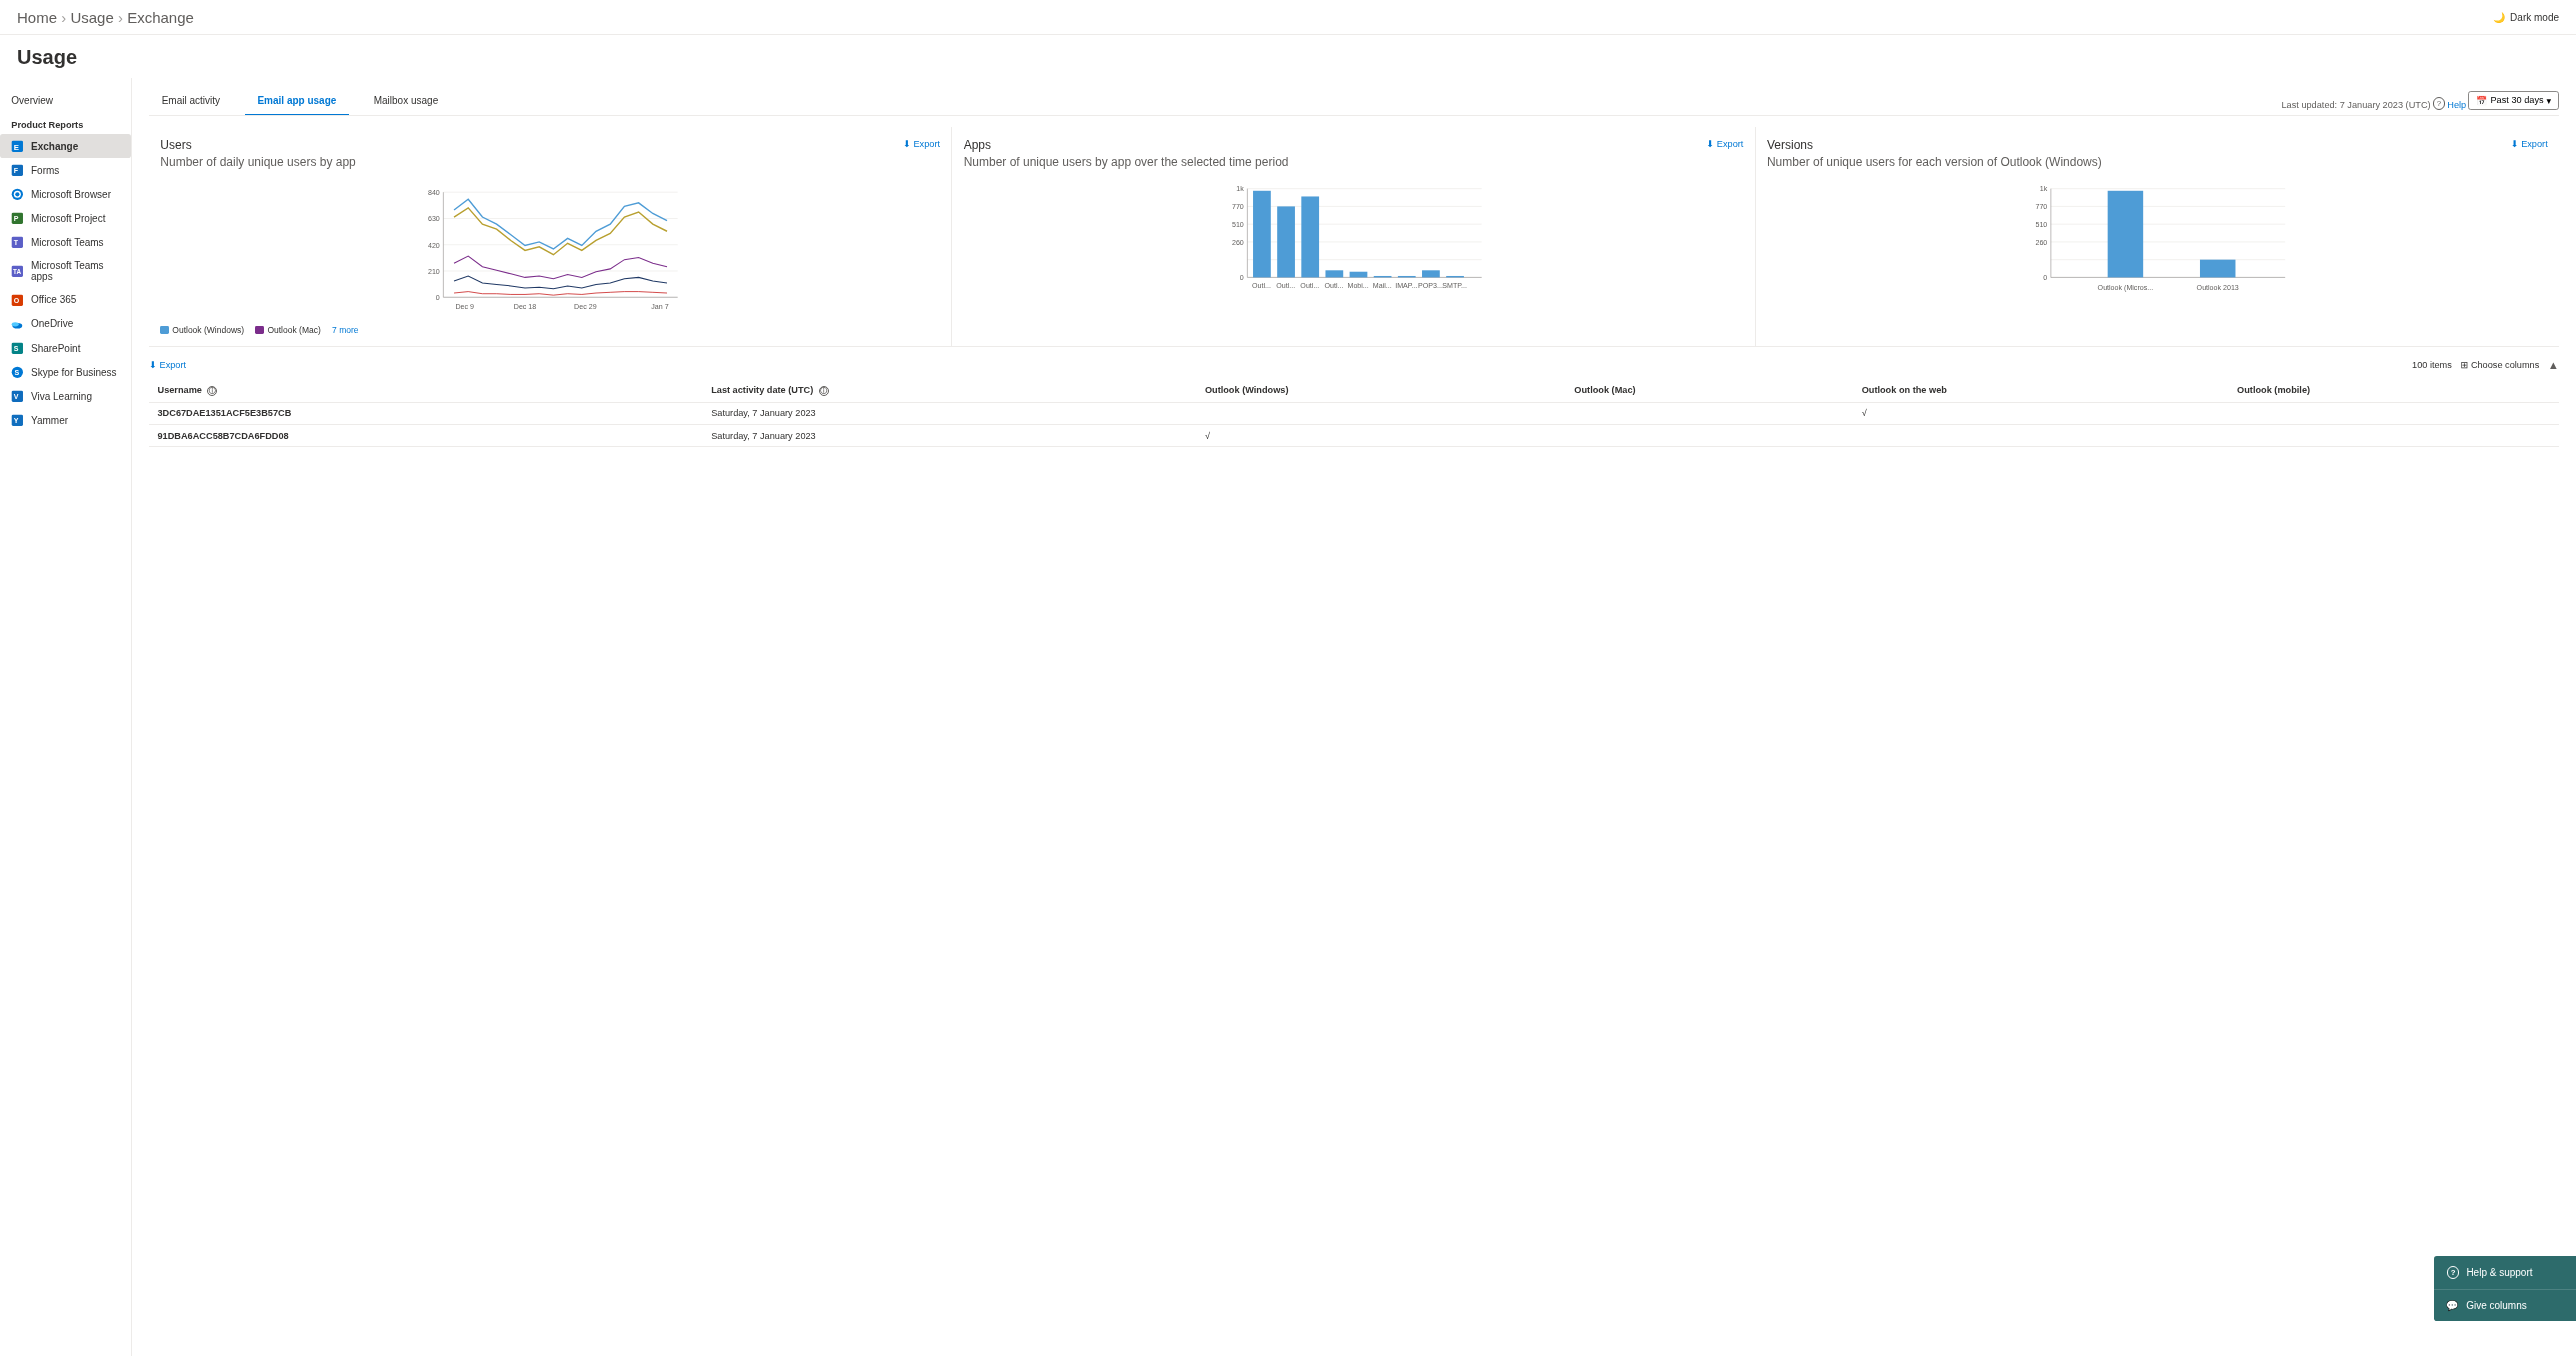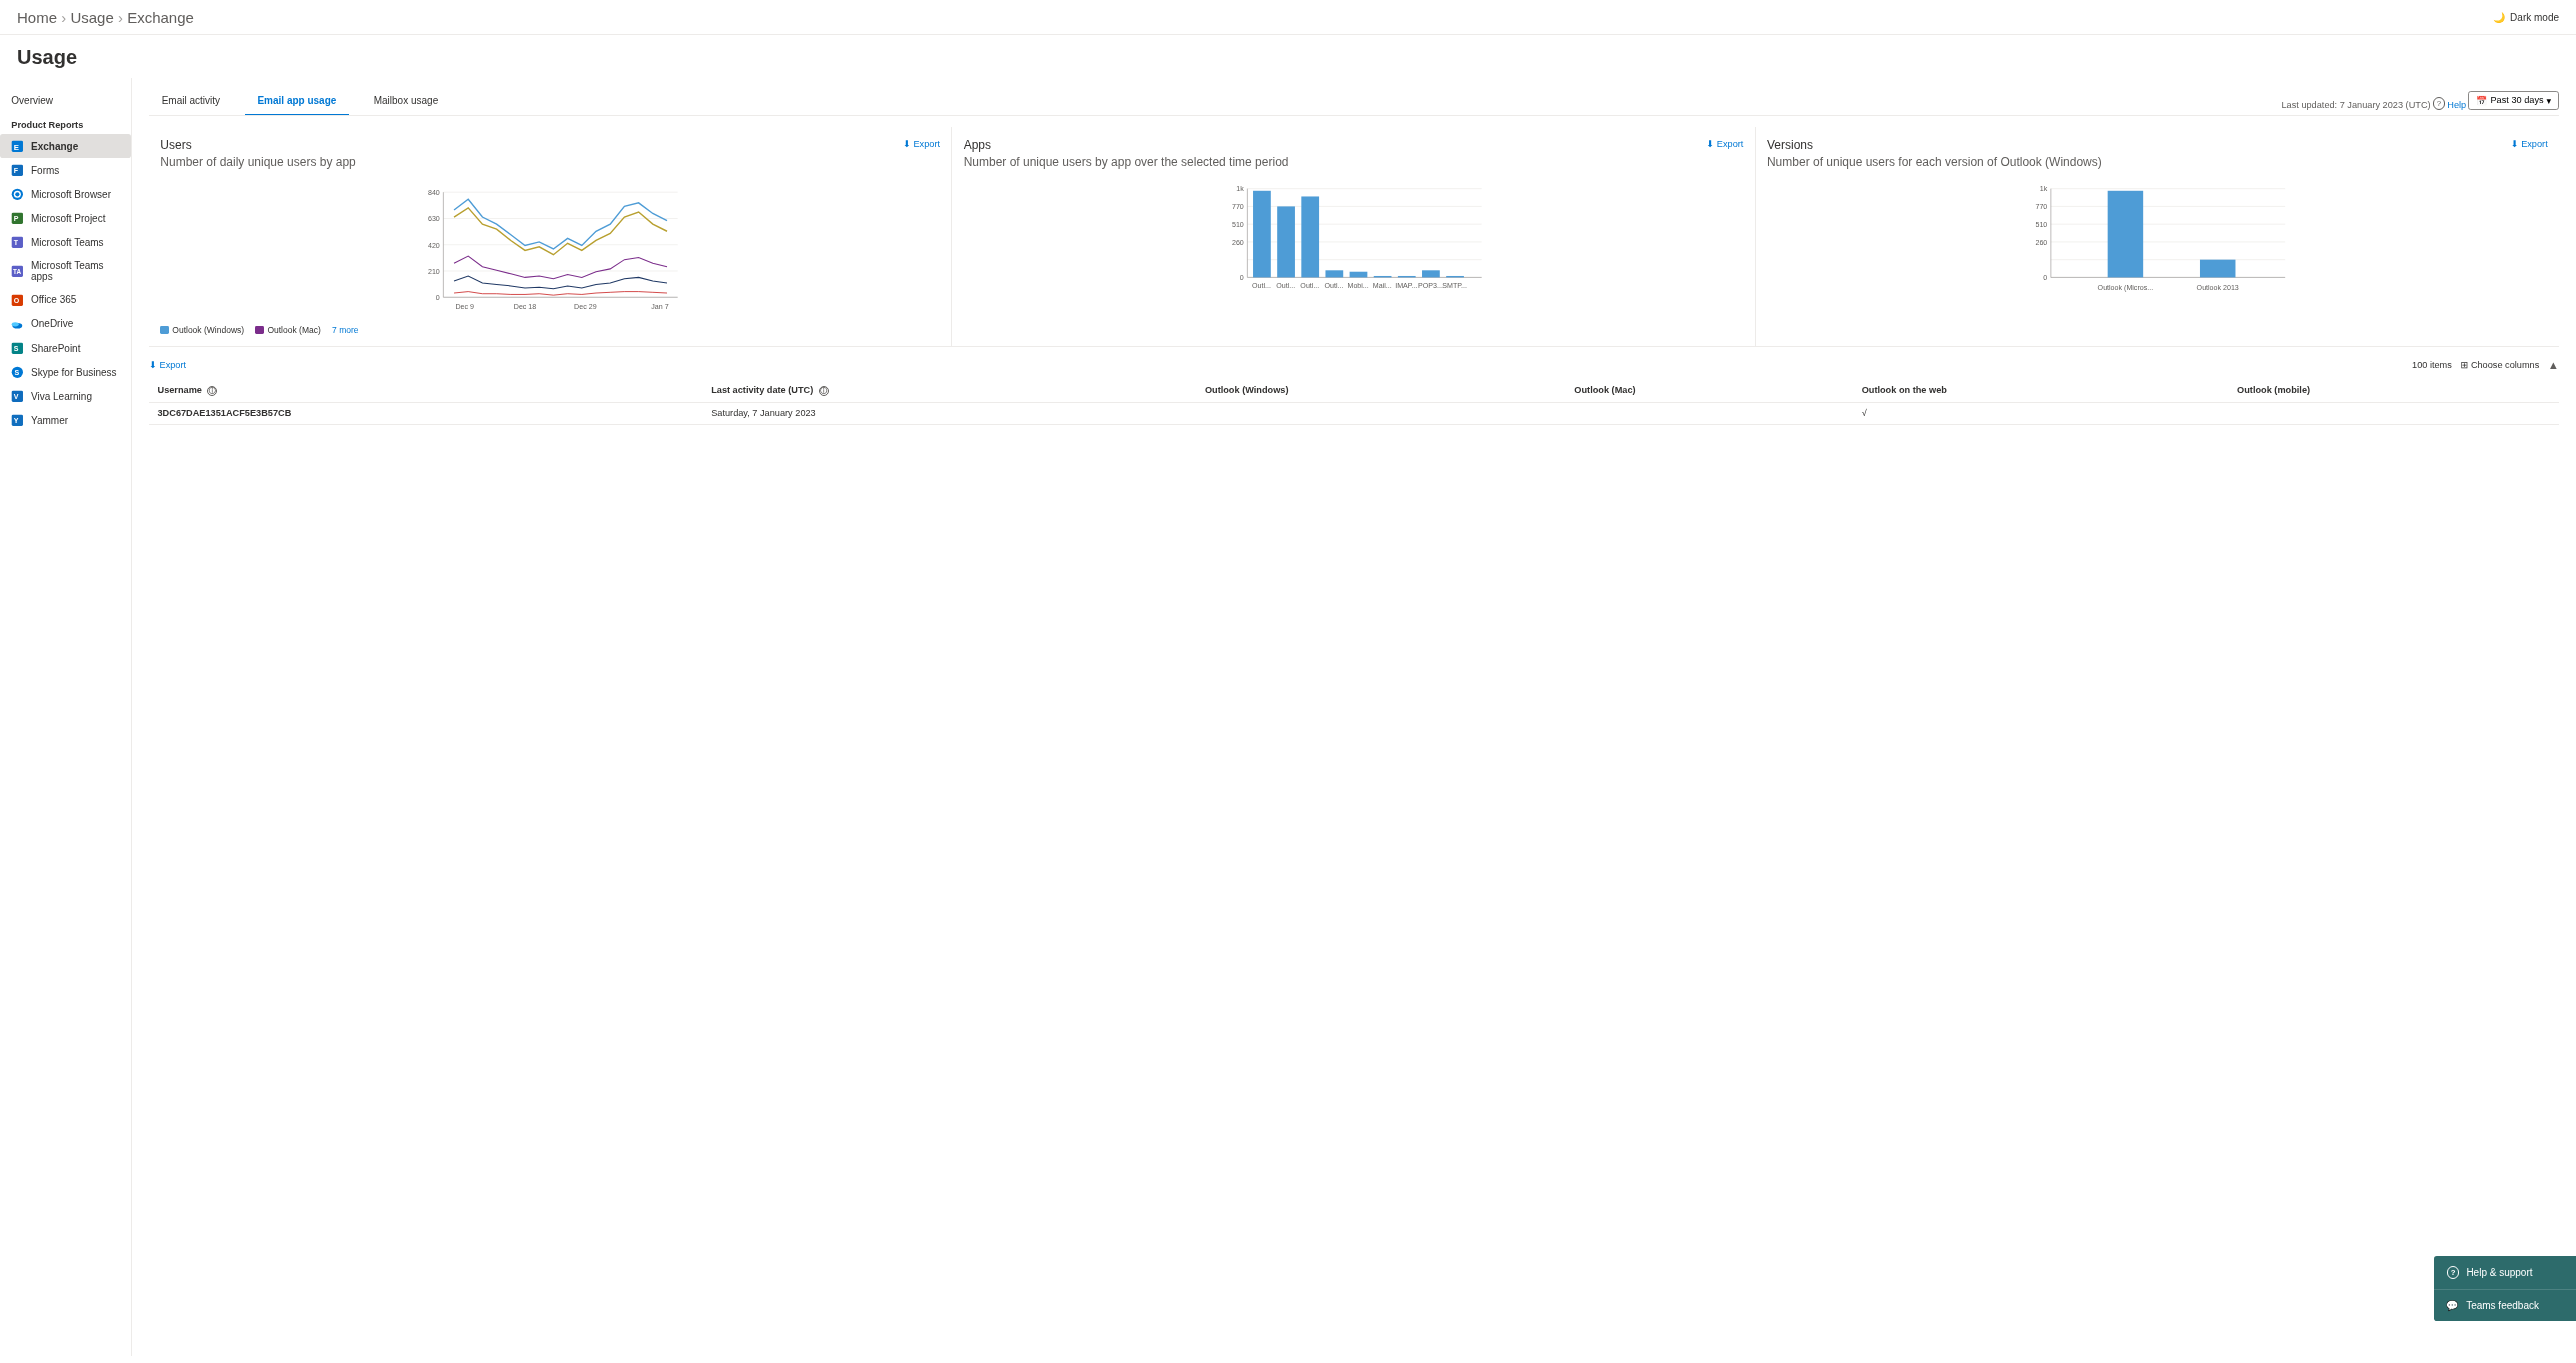--- a/index.html
+++ b/index.html
@@ -694,30 +694,38 @@
         </thead>
         <tbody>
           <tr>
             <td class="col-username">3DC67DAE1351ACF5E3B57CB</td>
             <td>Saturday, 7 January 2023</td>
             <td></td>
             <td></td>
             <td>√</td>
             <td></td>
           </tr>
+          <tr>
+            <td class="col-username">91DBA6ACC58B7CDA6FDD08</td>
+            <td>Saturday, 7 January 2023</td>
+            <td>√</td>
+            <td></td>
+            <td></td>
+            <td></td>
+          </tr>
         </tbody>
       </table>
     </div>
 
   </main>
 </div>
 
 <div class="floating-panel">
   <div class="floating-panel-item">
     <span style="width:12.7px;height:12.7px;border:1.4px solid white;border-radius:50%;display:inline-flex;align-items:center;justify-content:center;font-size:7.8px;font-weight:bold;">?</span>
     <span>Help &amp; support</span>
   </div>
   <div class="floating-panel-item">
     <span>💬</span>
-    <span>Teams feedback</span>
+    <span>Give columns</span>
   </div>
 </div>
 
 
 </body></html>

